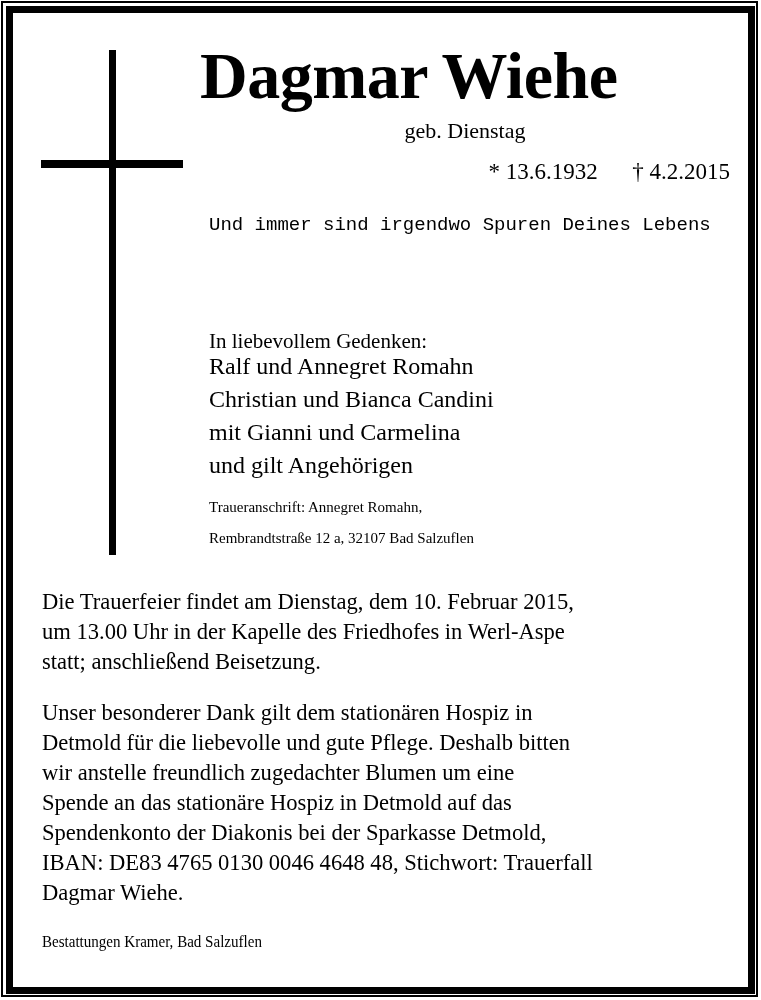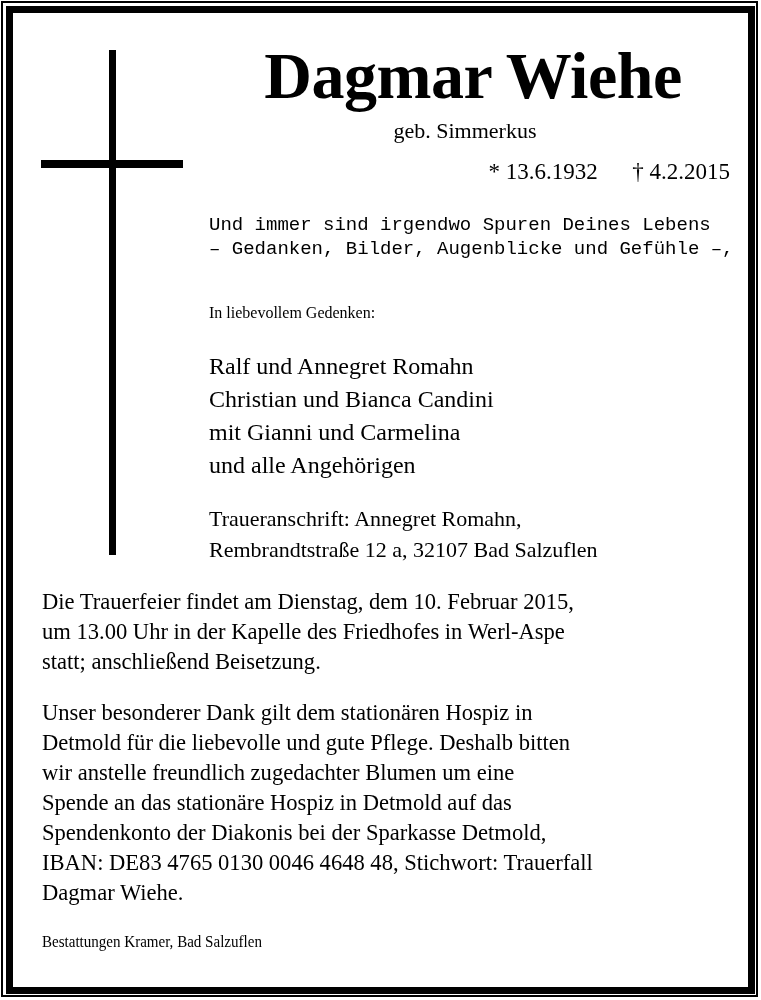--- a/index.html
+++ b/index.html
@@ -4,65 +4,64 @@
 <style>
   html, body { margin: 0; padding: 0; background: #ffffff; }
   body { width: 761px; height: 1000px; position: relative; overflow: hidden;
          font-family: "Liberation Serif", "DejaVu Serif", serif; color: #000; }
   .outer-line { position: absolute; left: 1px; top: 1px; width: 757px; height: 996px;
                 border: 2px solid #000; box-sizing: border-box; }
   .thick-frame { position: absolute; left: 6px; top: 6px; width: 749px; height: 988px;
                  border: 7px solid #000; box-sizing: border-box; }
   .cross-v { position: absolute; left: 109px; top: 50px; width: 7px; height: 505px; background: #000; }
   .cross-h { position: absolute; left: 41px; top: 160px; width: 142px; height: 8px; background: #000; }
-  .name { position: absolute; left: 208px; top: 36px; width: 530px; text-align: center;
+  .name { position: absolute; left: 200px; top: 36px; width: 530px; text-align: left;
           font-weight: bold; font-size: 66px; line-height: 80px; letter-spacing: -0.5px; }
   .born-name { position: absolute; left: 200px; top: 117px; width: 530px; text-align: center;
                font-size: 22px; line-height: 28px; }
   .dates { position: absolute; left: 200px; top: 157px; width: 530px; text-align: right;
            font-size: 23px; line-height: 30px; white-space: pre; }
   .poem { position: absolute; left: 209px; top: 213px; font-size: 19px; line-height: 24px; font-family: Liberation Mono, monospace; }
-  .gedenken { position: absolute; left: 209px; top: 299px; font-size: 16px; line-height: 28px; }
+  .gedenken { position: absolute; left: 209px; top: 327px; font-size: 21px; line-height: 28px; }
   .mourners { position: absolute; left: 209px; top: 350px; font-weight: normal; font-size: 24px; line-height: 33px; }
-  .address { position: absolute; left: 209px; top: 503px; font-size: 22px; line-height: 31px; }
+  .address { position: absolute; left: 209px; top: 492px; font-size: 15px; line-height: 31px; }
   .ceremony { position: absolute; left: 42px; top: 586px; font-size: 24px; line-height: 30px;
               transform: scaleX(0.94); transform-origin: left top; white-space: nowrap; }
   .thanks { position: absolute; left: 42px; top: 697px; font-size: 24px; line-height: 30px;
             transform: scaleX(0.94); transform-origin: left top; white-space: nowrap; }
   .undertaker { position: absolute; left: 42px; top: 932px; font-size: 16px; line-height: 20px;
                 transform: scaleX(0.94); transform-origin: left top; }
   .line { display: block; white-space: nowrap; }
 </style>
 </head>
 <body>
 
 <div class="outer-line"></div>
 <div class="thick-frame"></div>
 
 <div>
   <div class="cross-v"></div>
   <div class="cross-h"></div>
 </div>
 
 <div class="name">Dagmar Wiehe</div>
-<div class="born-name">geb. Simmerkus</div>
+<div class="born-name">geb. Dienstag</div>
 <div class="dates"><span>* 13.6.1932</span>      <span>† 4.2.2015</span></div>
 
 <div class="poem">
   <span class="line">Und immer sind irgendwo Spuren Deines Lebens</span>
-  <span class="line">– Gedanken, Bilder, Augenblicke und Gefühle –,</span>
 </div>
 
 <div class="gedenken">In liebevollem Gedenken:</div>
 
 <div class="mourners">
   <span class="line">Ralf und Annegret Romahn</span>
   <span class="line">Christian und Bianca Candini</span>
   <span class="line">mit Gianni und Carmelina</span>
-  <span class="line">und alle Angehörigen</span>
+  <span class="line">und gilt Angehörigen</span>
 </div>
 
 <div class="address">
   <span class="line">Traueranschrift: Annegret Romahn,</span>
   <span class="line">Rembrandtstraße 12 a, 32107 Bad Salzuflen</span>
 </div>
 
 <div class="ceremony">
   <span class="line">Die Trauerfeier findet am Dienstag, dem 10. Februar 2015,</span>
   <span class="line">um 13.00 Uhr in der Kapelle des Friedhofes in Werl-Aspe</span>

